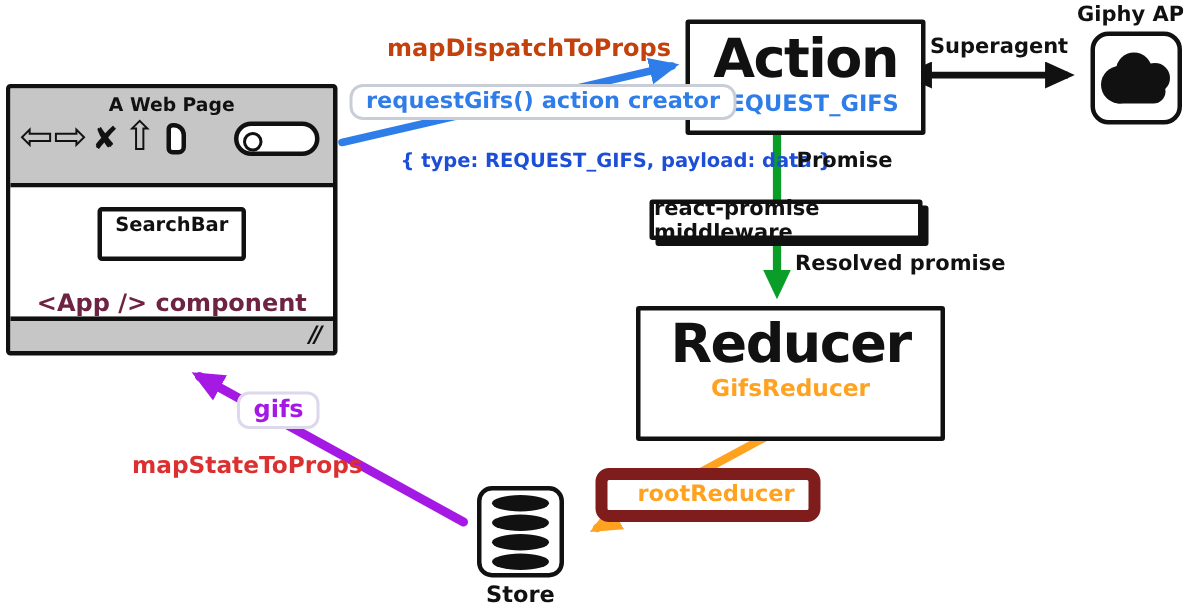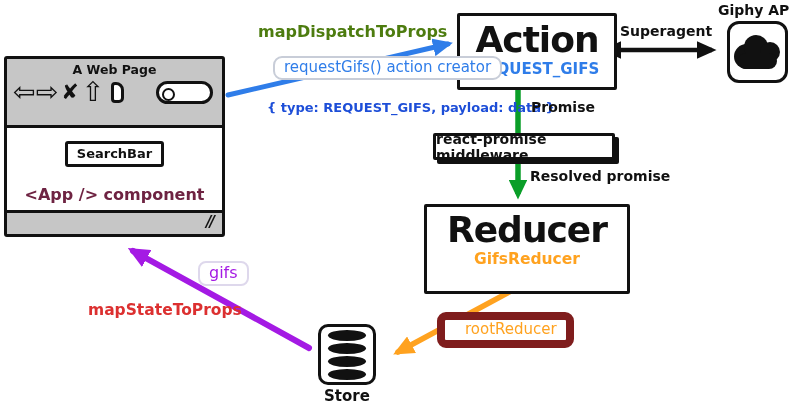--- a/index.html
+++ b/index.html
@@ -17,21 +17,21 @@
   #wp-icons { display:flex; align-items:center; margin-top:0; }
   .glyph-icon { font-size:27px; line-height:30px; }
   .close-glyph { font-size:21px; line-height:30px; font-weight:bold; margin:0 3px; }
   .page-icon { width:13px; height:21px; border:3px solid #111; border-radius:4px 8px 5px 4px;
                background:#fff; margin-left:7px; }
   .search-oval { margin-left:auto; margin-right:3px; width:57px; height:23px; border:3px solid #111;
                  border-radius:13px; position:relative; background:#fff; }
   .search-oval::after { content:""; position:absolute; left:3px; top:4px; width:9px; height:9px;
                  border:2.5px solid #111; border-radius:50%; }
   #wp-content { flex:1; display:flex; flex-direction:column; align-items:center; background:#fff; }
-  #wp-searchbar { margin-top:13px; border:3px solid #111; border-radius:3px; padding:2px 9px 3px;
+  #wp-searchbar { margin-top:13px; border:3px solid #111; border-radius:3px; padding:2px 9px 13px;
                   font-size:13px; font-weight:600; background:#fff; }
   #wp-app { margin-top:18px; color:#6e2342; font-size:16px; font-weight:600;text-align:center; }
   #wp-status { height:24px; background:#c6c6c6; border-top:3px solid #111; position:relative; }
   #wp-resize { position:absolute; right:9px; top:0; font-size:15px; font-weight:bold;
                font-style:italic; letter-spacing:-2px; }
 
   
   .hard-box { position:absolute; z-index:2; border:3px solid #111; background:#fff; text-align:center; }
   #action-box { left:457px; top:13px; width:160px; height:77px; padding-top:5px; border-radius:2px; }
   #reducer-box { left:424px; top:204px; width:206px; height:90px; padding-top:4px; border-radius:2px; }
@@ -52,22 +52,22 @@
 
   
   #store-box { left:318px; top:324px; width:58px; height:61px; border:3.5px solid #111;
                border-radius:10px; background:#fff; display:flex; align-items:center; justify-content:center; }
   .db { display:flex; flex-direction:column; gap:2px; }
   .db b { display:block; width:38px; height:11px; background:#111; border-radius:50%; }
   #store-label { left:305px; top:387px; width:84px; text-align:center; font-size:15px; font-weight:600; }
 
   
   .txt { font-weight:600; white-space:nowrap; }
-  .pill { background:#fff; border-radius:9px; padding:0 9px 2px; white-space:nowrap; font-weight:400;margin-left:40px; }
-  #lbl-mapdispatch { left:258px; top:22px; color:#4d7c0f; font-size:16px; }
+  .pill { background:#fff; border-radius:9px; padding:0 9px 2px; white-space:nowrap; font-weight:700; }
+  #lbl-mapdispatch { left:258px; top:22px; color:#c2410c; font-size:16px; }
   #lbl-requestgifs { left:233px; top:56px; color:#2f7de9; font-size:15px; border:2px solid #c8cdd8; }
   #lbl-payload { left:267px; top:100px; color:#1d4ed8; font-size:13px; }
   #lbl-superagent { left:620px; top:23px; font-size:14px; }
   #lbl-promise { left:531px; top:99px; font-size:14px; }
   #mw-box { left:433px; top:133px; width:182px; height:27px; border:3px solid #111;
             box-shadow:4px 4px 0 #111; background:#fff; border-radius:2px; font-size:14px; font-weight:600;
             display:flex; align-items:center; justify-content:center; }
   #lbl-resolved { left:530px; top:168px; font-size:14px; }
   #lbl-rootreducer { left:397px; top:312px; color:#ffa21f; font-size:15px; border:8px solid #7f1d1d;padding-left:20px; }
   #lbl-gifs { left:158px; top:261px; color:#a41ae4; font-size:16px; border:2px solid #ded8ec; border-radius:8px; }

